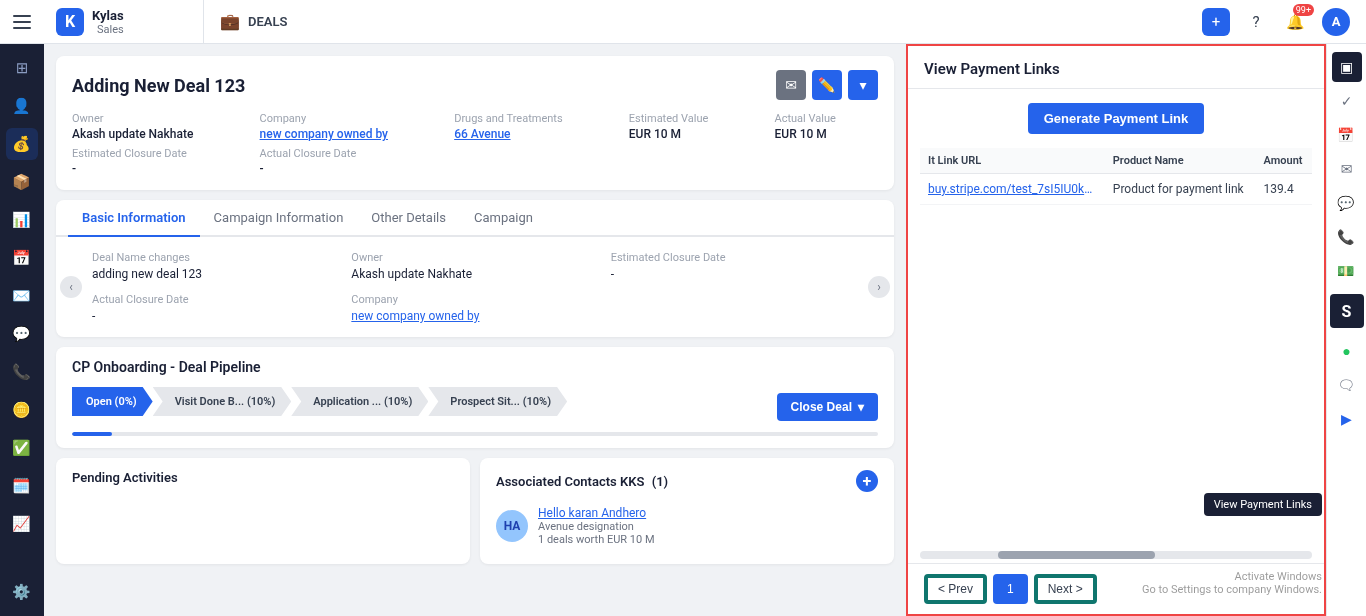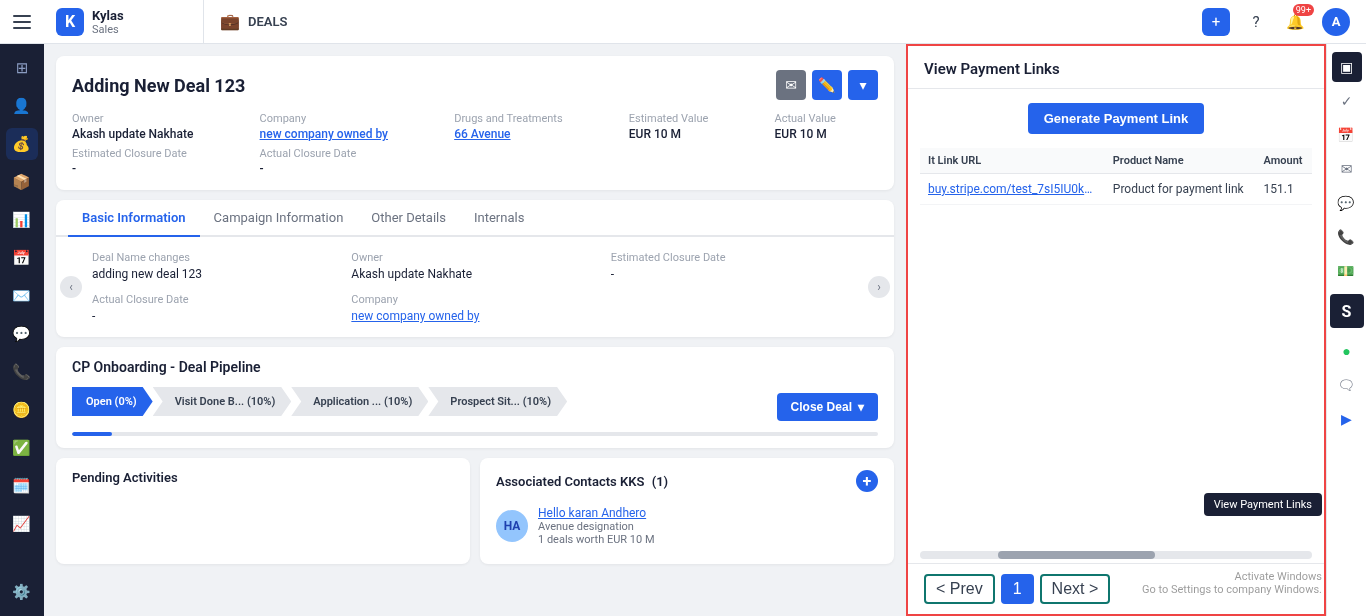--- a/index.html
+++ b/index.html
@@ -51,21 +51,21 @@
       width: 28px; height: 28px;
       background: #2563eb;
       border-radius: 6px;
       display: flex; align-items: center; justify-content: center;
       color: #fff;
       font-weight: bold;
       font-size: 16px;
     }
     .topnav .app-name { display: flex; flex-direction: column; }
     .topnav .app-name .name { font-weight: 700; font-size: 13px; color: #1a2035; }
-    .topnav .app-name .sub { font-size: 11px; color: #6b7280; }
+    .topnav .app-name .sub { font-size: 11px; color: #6b7280; text-align: right; }
     .topnav .deals-area {
       display: flex;
       align-items: center;
       gap: 8px;
       padding: 0 16px;
       height: 100%;
       color: #374151;
       font-weight: 600;
       font-size: 13px;
     }
@@ -380,22 +380,22 @@
     .pagination-row {
       display: flex;
       align-items: center;
       gap: 6px;
       padding: 10px 16px;
       border-top: 1px solid #e5e7eb;
       justify-content: flex-start;
     }
     .page-btn {
       padding: 4px 10px;
-      font-size: 16px;
-      border: 2px solid #0f766e;
+      font-size: 12px;
+      border: 4px solid #0f766e;
       border-radius: 4px;
       cursor: pointer;
       background: #fff;
       color: #374151;
     }
     .page-btn.active { background: #2563eb; color: #fff; border-color: #2563eb; }
 
     
     .right-sidebar {
       width: 40px;
@@ -569,21 +569,21 @@
           <span class="meta-value">-</span>
         </div>
       </div>
     </div>
 
     <div class="tabs-card">
       <div class="tabs-nav">
         <div class="tab-item active">Basic Information</div>
         <div class="tab-item">Campaign Information</div>
         <div class="tab-item">Other Details</div>
-        <div class="tab-item">Internals</div>
+        <div class="tab-item">Campaign</div>
       </div>
       <div class="tab-content">
         <div class="nav-arrow left">‹</div>
         <div class="info-grid">
           <div class="info-item">
             <span class="info-label">Deal Name changes</span>
             <span class="info-value">adding new deal 123</span>
           </div>
           <div class="info-item">
             <span class="info-label">Owner</span>
@@ -673,21 +673,21 @@
           <tr>
             <th>It Link URL</th>
             <th>Product Name</th>
             <th>Amount</th>
           </tr>
         </thead>
         <tbody>
           <tr>
             <td class="link-cell">buy.stripe.com/test_7sI5IU0k9aYPcJg8xu</td>
             <td>Product for payment link</td>
-            <td>151.1</td>
+            <td>139.4</td>
           </tr>
         </tbody>
       </table>
     </div>
 
     <div style="padding:4px 12px;">
       <div style="height:8px;background:#e5e7eb;border-radius:4px;position:relative;overflow:hidden;">
         <div style="width:40%;height:100%;background:#9ca3af;border-radius:4px;margin-left:20%;"></div>
       </div>
     </div>

